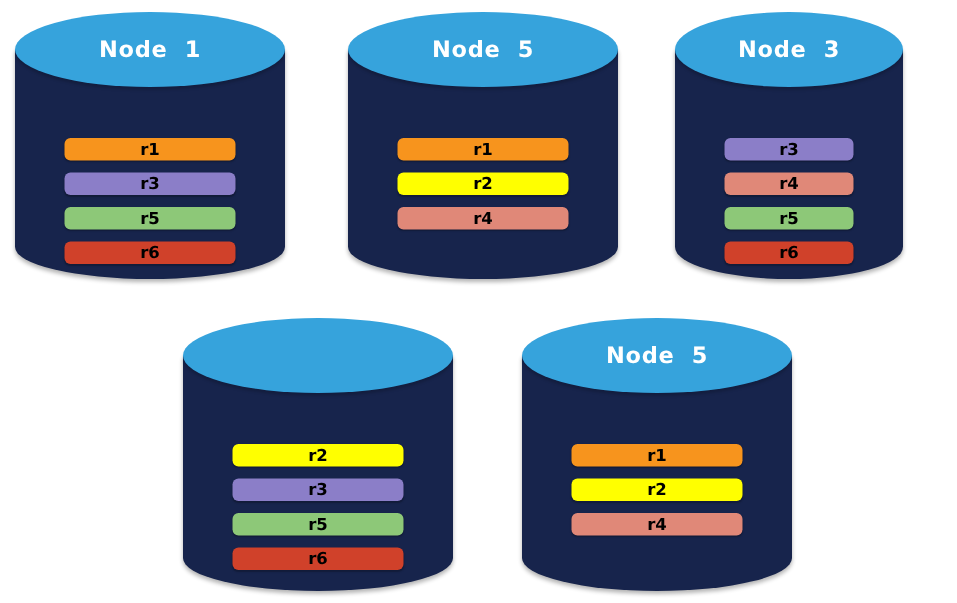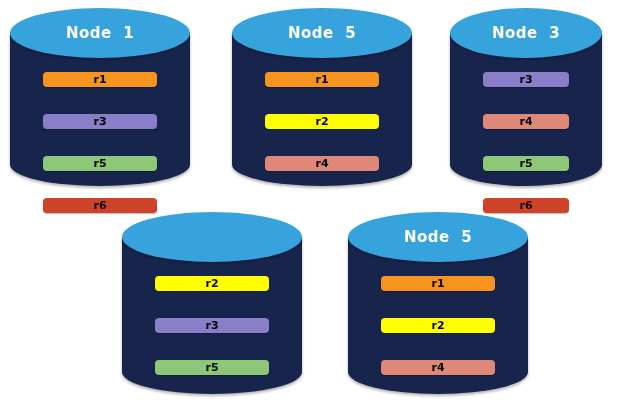--- a/index.html
+++ b/index.html
@@ -62,25 +62,25 @@
     font-size: 15px;
     font-weight: bold;
     letter-spacing: 0.5px;
     z-index: 3;
     white-space: pre;
   }
   .replicas {
     position: absolute;
     left: 0;
     right: 0;
-    top: 48px;
+    top: 68px;
     z-index: 2;
     display: flex;
     flex-direction: column;
-    gap: 27px;
+    gap: 8px;
     padding: 16px 33px;
     box-sizing: border-box;
   }
   .replica {
     height: 15px;
     border-radius: 4px;
     display: flex;
     align-items: center;
     justify-content: center;
     font-size: 11px;

